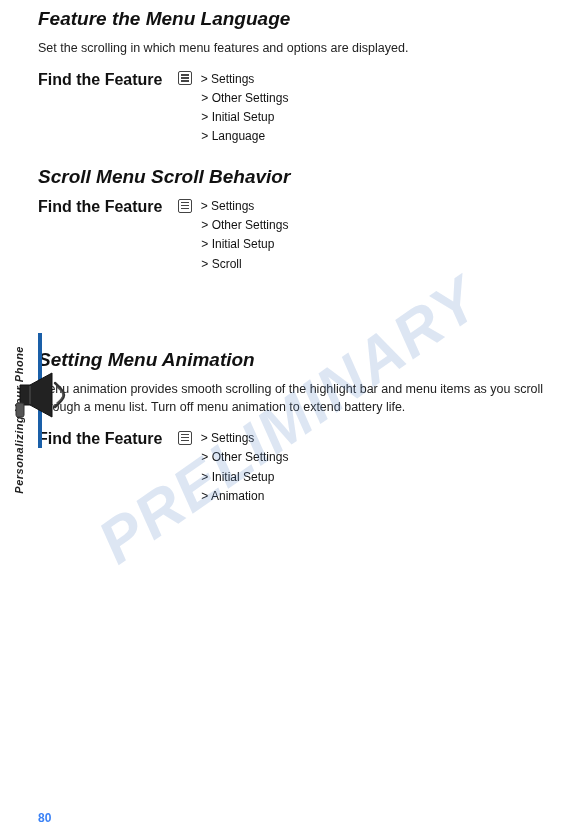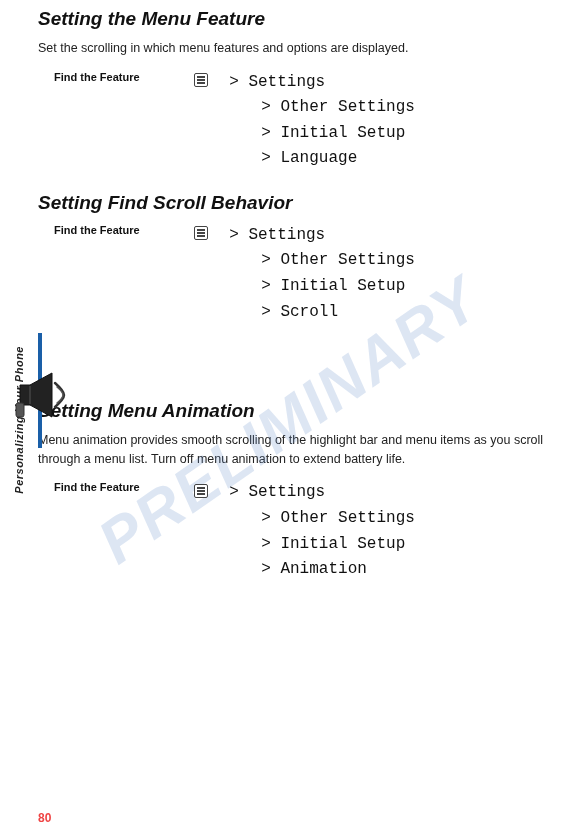--- a/index.html
+++ b/index.html
@@ -71,32 +71,31 @@
     }
 
     
     .feature-row {
       display: flex;
       align-items: flex-start;
       margin-bottom: 20px;
     }
 
     .feature-label {
-      font-size: 11px;
+      font-size: 16px;
       font-weight: bold;
       color: #111;
       width: 140px;
       flex-shrink: 0;
       padding-top: 1px;
-      margin-left: 16px;
     }
 
     .feature-path {
-      font-family: Liberation Mono, monospace;
-      font-size: 16px;
+      font-family: Liberation Sans, sans-serif;
+      font-size: 12px;
       color: #111;
       line-height: 1.6;
     }
 
     .menu-icon {
       display: inline-block;
       width: 14px;
       height: 14px;
       border: 1.5px solid #444;
       border-radius: 2px;
@@ -124,21 +123,21 @@
       margin-bottom: 18px;
     }
 
     
     .page-number {
       position: absolute;
       bottom: 14px;
       left: 38px;
       font-size: 12px;
       font-weight: bold;
-      color: #ef4444;
+      color: #3b82f6;
     }
 
     
     .watermark {
       position: absolute;
       top: 50%;
       left: 50%;
       transform: translate(-50%, -50%) rotate(-35deg);
       font-size: 62px;
       font-weight: bold;
@@ -191,36 +190,36 @@
 
       <rect x="14" y="48" width="8" height="14" rx="2" fill="#555" stroke="#333" stroke-width="1"></rect>
 
       <line x1="28" y1="31" x2="28" y2="49" stroke="#555" stroke-width="1"></line>
     </svg>
   </div>
 
   <div class="main-content">
 
     <div class="section-gap">
-      <div class="section-title">Setting the Menu Feature</div>
+      <div class="section-title">Feature the Menu Language</div>
       <div class="body-text">Set the scrolling in which menu features and options are displayed.</div>
       <div class="feature-row">
         <div class="feature-label">Find the Feature</div>
         <div class="feature-path">
           <span class="menu-icon"></span>
           &nbsp;&gt; Settings<br>
           &nbsp;&nbsp;&nbsp;&nbsp;&nbsp;&nbsp;&nbsp;&gt; Other Settings<br>
           &nbsp;&nbsp;&nbsp;&nbsp;&nbsp;&nbsp;&nbsp;&gt; Initial Setup<br>
           &nbsp;&nbsp;&nbsp;&nbsp;&nbsp;&nbsp;&nbsp;&gt; Language
         </div>
       </div>
     </div>
 
     <div class="section-gap">
-      <div class="section-title">Setting Find Scroll Behavior</div>
+      <div class="section-title">Scroll Menu Scroll Behavior</div>
       <div class="feature-row">
         <div class="feature-label">Find the Feature</div>
         <div class="feature-path">
           <span class="menu-icon"></span>
           &nbsp;&gt; Settings<br>
           &nbsp;&nbsp;&nbsp;&nbsp;&nbsp;&nbsp;&nbsp;&gt; Other Settings<br>
           &nbsp;&nbsp;&nbsp;&nbsp;&nbsp;&nbsp;&nbsp;&gt; Initial Setup<br>
           &nbsp;&nbsp;&nbsp;&nbsp;&nbsp;&nbsp;&nbsp;&gt; Scroll
         </div>
       </div>

